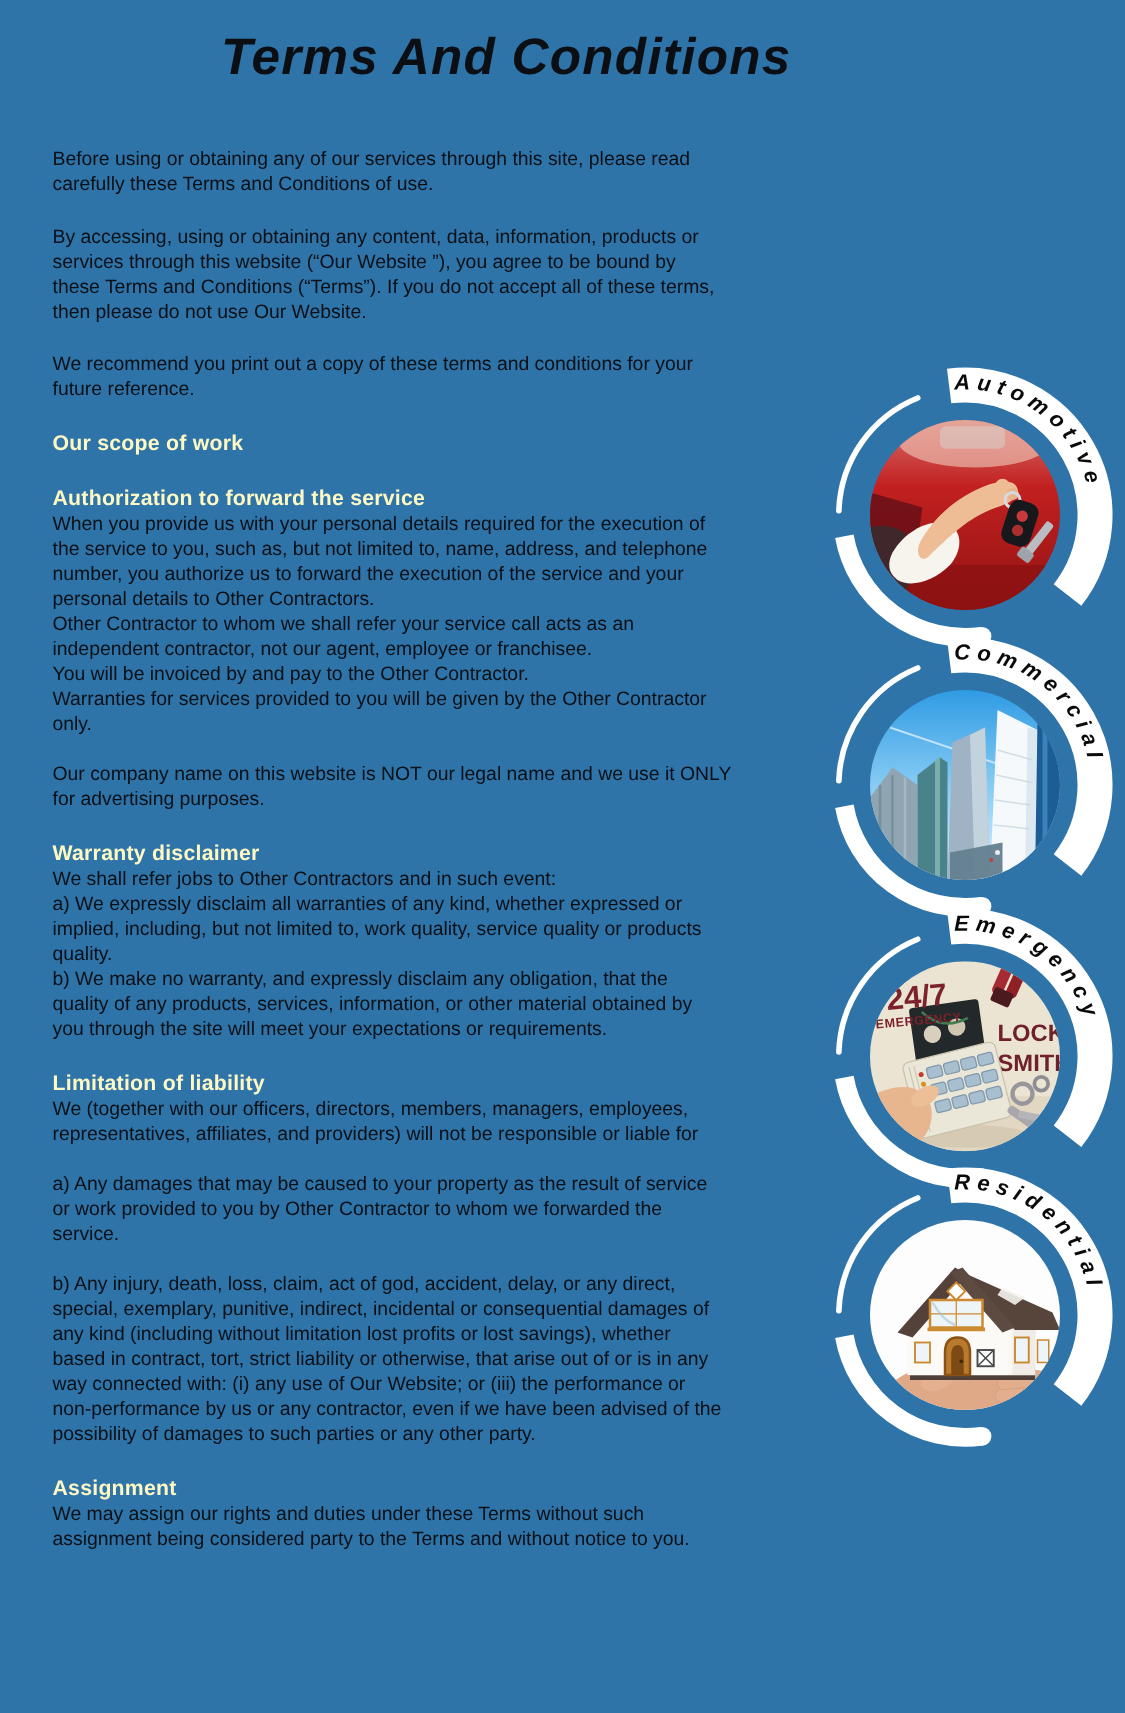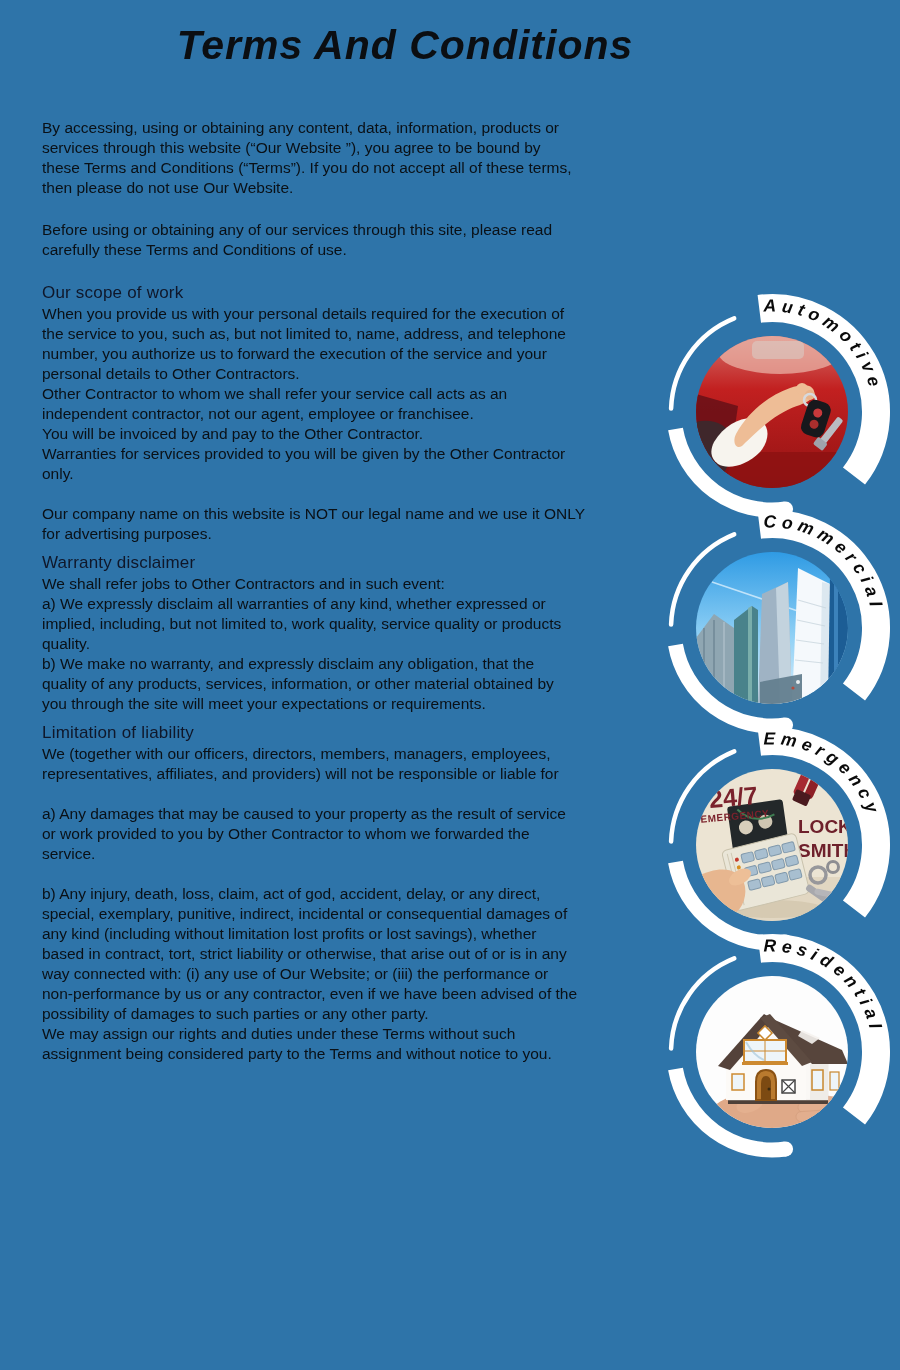--- a/index.html
+++ b/index.html
@@ -18,51 +18,54 @@
     font-size:41px;font-weight:700;font-style:italic;
     letter-spacing:1px;color:#0b0e12;
     margin:0;
   }
   .content{
     position:absolute;left:42px;top:118px;width:650px;
     font-size:15.5px;line-height:20px;color:#0a1016;
   }
   .para{margin:0 0 22px 0;white-space:pre-line;}
   .sec h2{
-    font-size:17px;line-height:22px;font-weight:400;color:#0f172a;
-    margin:8px 0 0 0;letter-spacing:.2px;
+    font-size:17px;line-height:22px;font-weight:700;color:#fef9c3;
+    margin:22px 0 0 0;letter-spacing:.2px;
   }
   .sec .body{margin:0;white-space:pre-line;}
   .services{position:absolute;left:0;top:0;width:900px;height:1370px;pointer-events:none;}
   .service{position:absolute;left:652px;width:240px;height:256px;pointer-events:auto;cursor:pointer;}
   .ring-label{
     font-size:17.5px;font-weight:700;font-style:italic;
     fill:#0a0a0a;letter-spacing:5px;
     font-family:"Liberation Sans",sans-serif;
   }
   svg text{font-family:"Liberation Sans",sans-serif;}
 </style>
 </head>
 <body>
 
 <h1 class="title">Terms And Conditions</h1>
 
 <div class="content">
+  <p class="para">Before using or obtaining any of our services through this site, please read
+carefully these Terms and Conditions of use.</p>
   <p class="para">By accessing, using or obtaining any content, data, information, products or
 services through this website (“Our Website ”), you agree to be bound by
 these Terms and Conditions (“Terms”). If you do not accept all of these terms,
 then please do not use Our Website.</p>
-  <p class="para">Before using or obtaining any of our services through this site, please read
-carefully these Terms and Conditions of use.</p>
+  <p class="para">We recommend you print out a copy of these terms and conditions for your
+future reference.</p>
 
   <section class="sec">
     <h2>Our scope of work</h2>
   </section>
 
   <section class="sec">
+    <h2>Authorization to forward the service</h2>
     <p class="body">When you provide us with your personal details required for the execution of
 the service to you, such as, but not limited to, name, address, and telephone
 number, you authorize us to forward the execution of the service and your
 personal details to Other Contractors.</p>
   </section>
 
   <section class="sec">
     <p class="body">Other Contractor to whom we shall refer your service call acts as an
 independent contractor, not our agent, employee or franchisee.
 You will be invoiced by and pay to the Other Contractor.
@@ -96,20 +99,21 @@
 b) Any injury, death, loss, claim, act of god, accident, delay, or any direct,
 special, exemplary, punitive, indirect, incidental or consequential damages of
 any kind (including without limitation lost profits or lost savings), whether
 based in contract, tort, strict liability or otherwise, that arise out of or is in any
 way connected with: (i) any use of Our Website; or (iii) the performance or
 non-performance by us or any contractor, even if we have been advised of the
 possibility of damages to such parties or any other party.</p>
   </section>
 
   <section class="sec">
+    <h2>Assignment</h2>
     <p class="body">We may assign our rights and duties under these Terms without such
 assignment being considered party to the Terms and without notice to you.</p>
   </section>
 </div>
 
 <div class="services">
 
   <div class="service" style="top:286px">
     <svg width="240" height="256" viewBox="0 -8 240 256">
       <defs>

